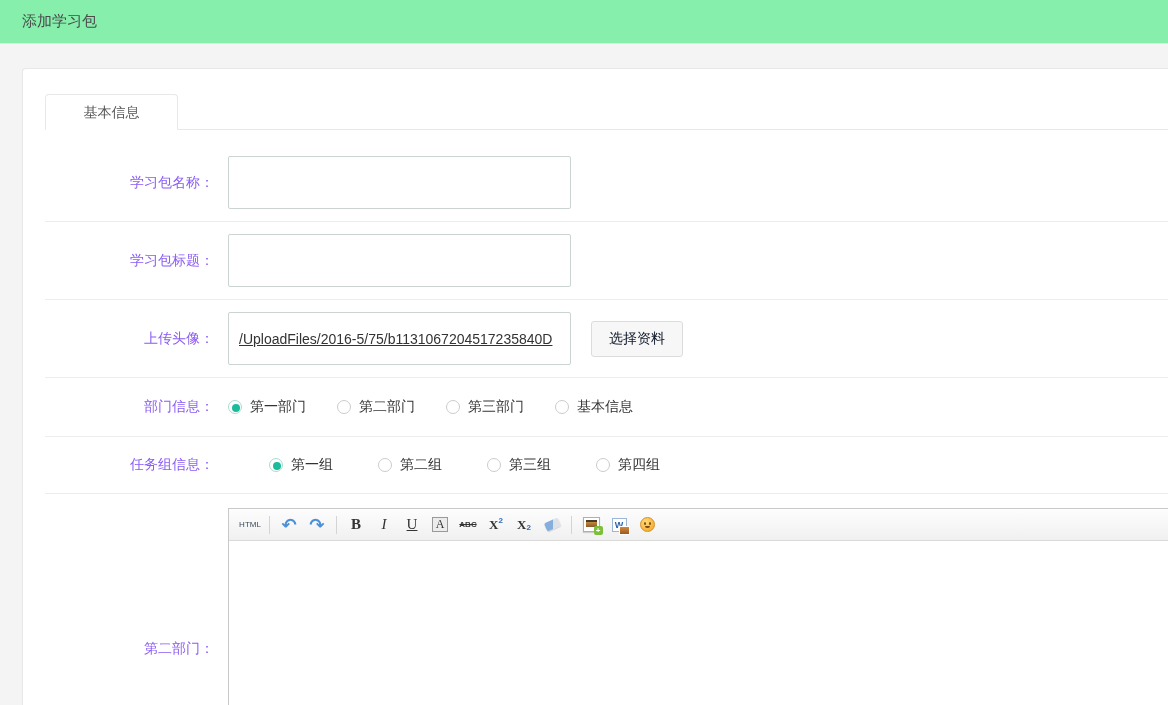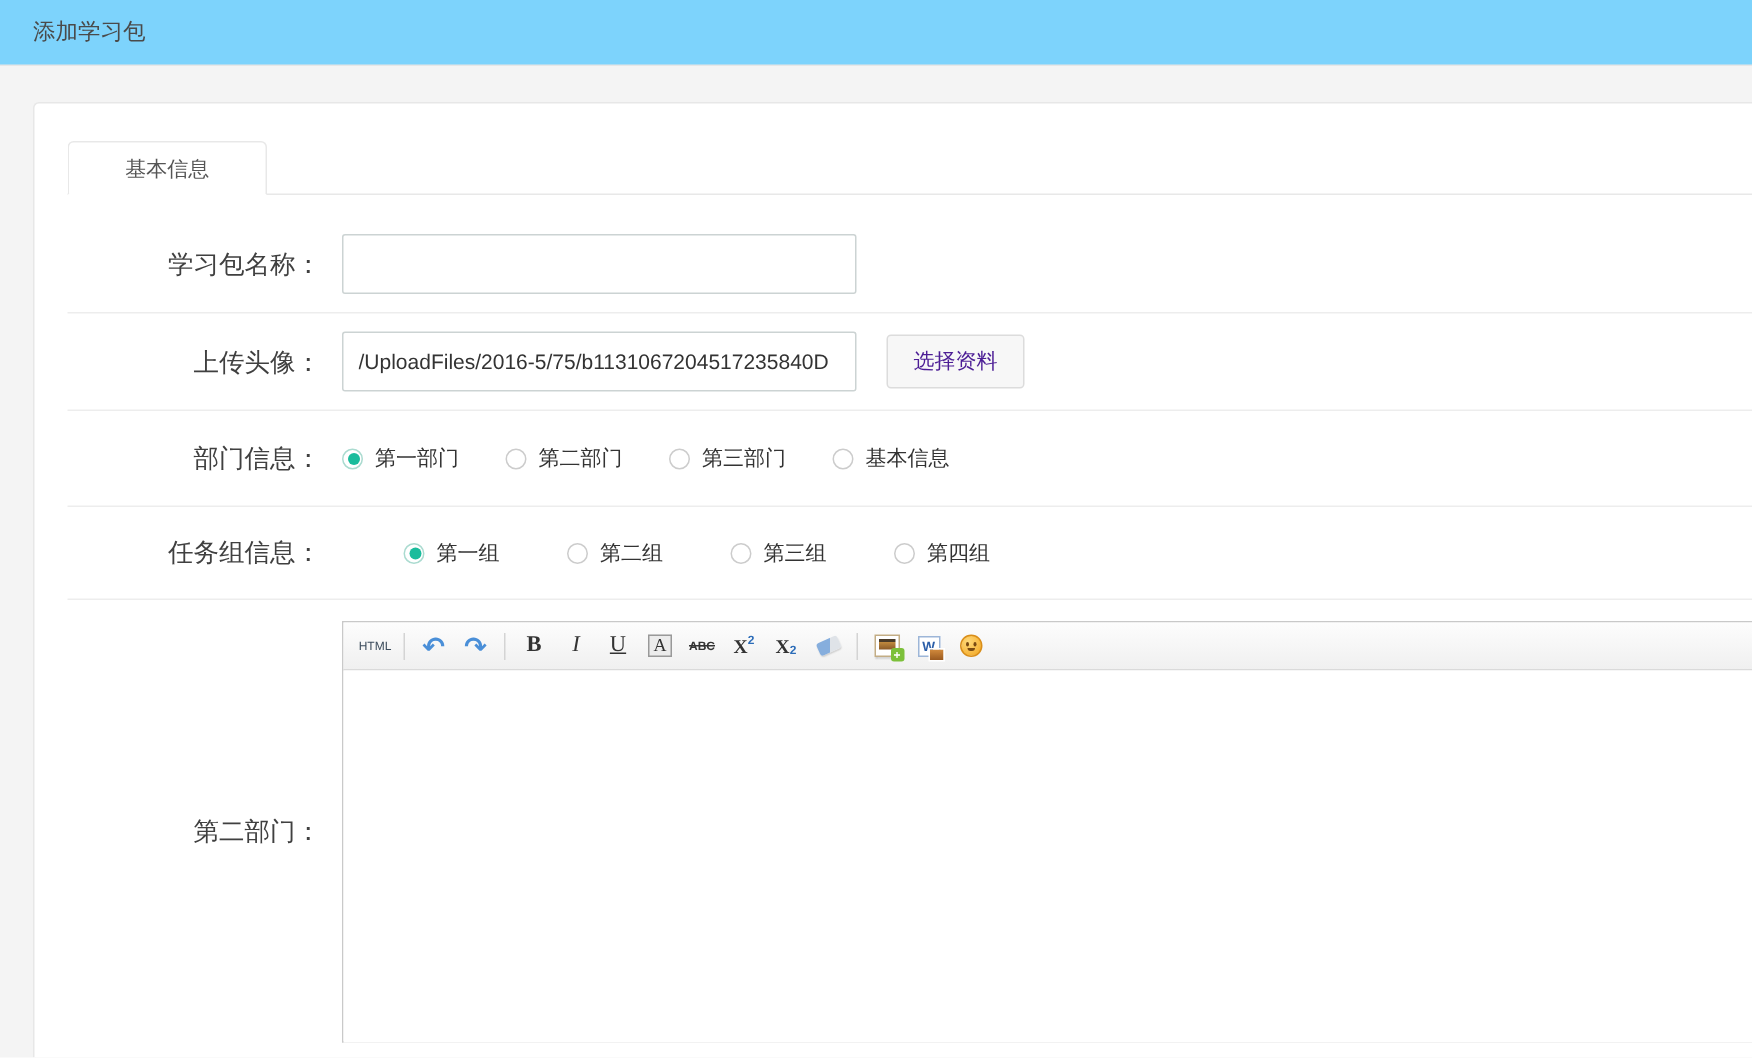--- a/index.html
+++ b/index.html
@@ -1,41 +1,41 @@
 <!DOCTYPE html>
 <html><head>
 <meta charset="utf-8">
 <style>
   * { margin:0; padding:0; box-sizing:border-box; }
   html,body { width:1168px; height:705px; overflow:hidden; }
   body { background:#f4f4f4; font-family:"Liberation Sans","DejaVu Sans",sans-serif; }
 
-  .topbar { height:44px; background:#7dd3fc; border-bottom:1px solid #e6e6e6; display:flex; align-items:center; padding-left:22px; }
+  .topbar { height:44px; background:#86efac; border-bottom:1px solid #e6e6e6; display:flex; align-items:center; padding-left:22px; }
   .topbar-title { font-size:15px; color:#4a4a4a; }
 
   .page { padding:24px 0 0 22px; height:661px; }
   .card { background:#fff; border:1px solid #e7e7e7; border-right:none; border-bottom:none; border-radius:4px 0 0 0; height:100%; padding:25px 0 0 22px; }
 
   .tabbar { border-bottom:1px solid #e8e8e8; }
   .tab { display:inline-block; width:133px; height:36px; line-height:35px; text-align:center; font-size:14px; color:#555;
          background:#fff; border:1px solid #e8e8e8; border-bottom:1px solid #fff; border-radius:4px 4px 0 0;
          margin-bottom:-1px; cursor:pointer; }
 
   .form-row { display:flex; align-items:center; border-bottom:1px solid #ededed; padding:12px 0; }
   .form-row.first { padding:26px 0 12px 0; }
   .form-row.radios1 { padding:20px 0; }
   .form-row.radios2 { padding:19px 0;gap:41px; }
   .form-row.last { border-bottom:none; padding:14px 0 0 0; }
-  .label-col { width:169px; text-align:right; font-size:17px; color:#404040; flex-shrink:0; }
+  .label-col { width:169px; text-align:right; font-size:14px; color:#8b5cf6; flex-shrink:0; }
   .control-col { margin-left:14px; display:flex; align-items:center; flex:1; }
 
-  .text-input { width:343px; height:40px; border:1px solid #ccd3d3; border-radius:2px; padding:0 10px;
-                font-size:14px; color:#333; outline:none; background:#fff; }
+  .text-input { width:343px; height:53px; border:1px solid #ccd3d3; border-radius:2px; padding:0 10px;
+                font-size:14px; color:#333; outline:none; background:#fff;text-decoration:underline; }
   .select-btn { margin-left:20px; height:36px; padding:0 17px; background:#f7f7f7; border:1px solid #dcdcdc;
-                border-radius:3px; color:#4c1d95; font-size:14px; cursor:pointer; }
+                border-radius:3px; color:#0f172a; font-size:14px; cursor:pointer; }
 
   .radio-option { display:inline-flex; align-items:center; width:96px; margin-right:13px; cursor:pointer;font-family:Liberation Serif, serif; }
   .radio-circle { width:14px; height:14px; border:1px solid #ccc; border-radius:50%; background:#fff;
                   margin-right:8px; position:relative; flex-shrink:0; }
   .radio-circle.selected { border-color:#abdbd0; }
   .radio-circle.selected::after { content:""; position:absolute; left:2.5px; top:2.5px; width:8px; height:8px;
                   border-radius:50%; background:#1abc9c; }
   .radio-label { font-size:14px; color:#333; white-space:nowrap; }
 
   .editor { flex:1; border:1px solid #c9c9c9; border-right:none; height:281px; background:#fff; align-self:flex-start; }
@@ -96,20 +96,26 @@
       <div class="tab">基本信息</div>
     </div>
 
     <div class="form-row first">
       <div class="label-col">学习包名称：</div>
       <div class="control-col">
         <input class="text-input" type="text" value="" style="">
       </div>
     </div>
 
+    <div class="form-row">
+      <div class="label-col">学习包标题：</div>
+      <div class="control-col">
+        <input class="text-input" type="text" value="" style="">
+      </div>
+    </div>
 
     <div class="form-row">
       <div class="label-col">上传头像：</div>
       <div class="control-col">
         <input class="text-input" type="text" value="/UploadFiles/2016-5/75/b1131067204517235840D" style="">
         <button class="select-btn">选择资料</button>
       </div>
     </div>
 
     <div class="form-row radios1">

